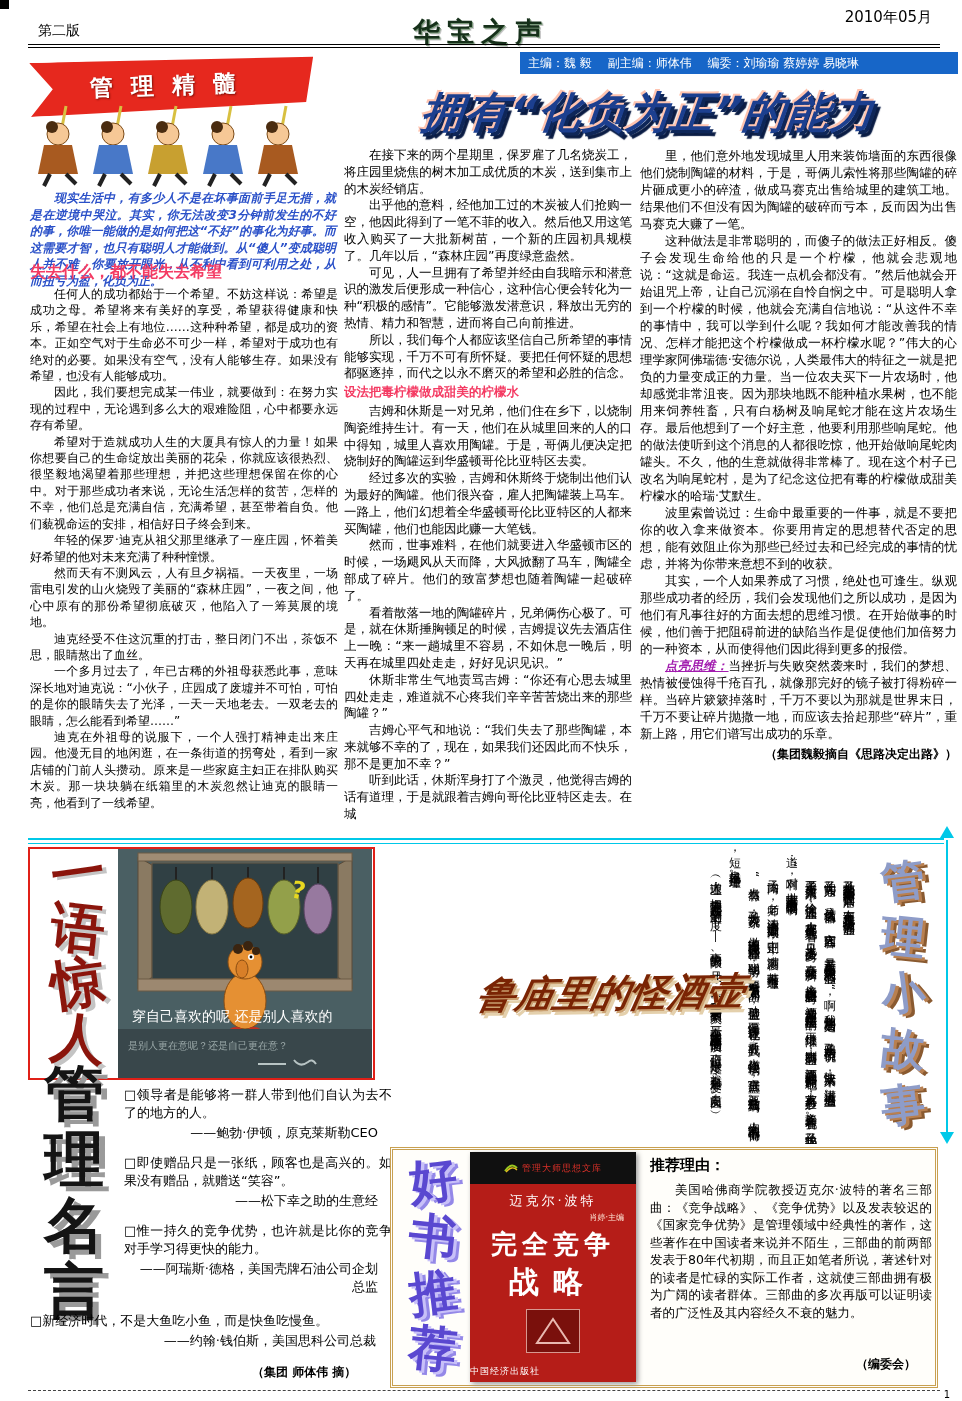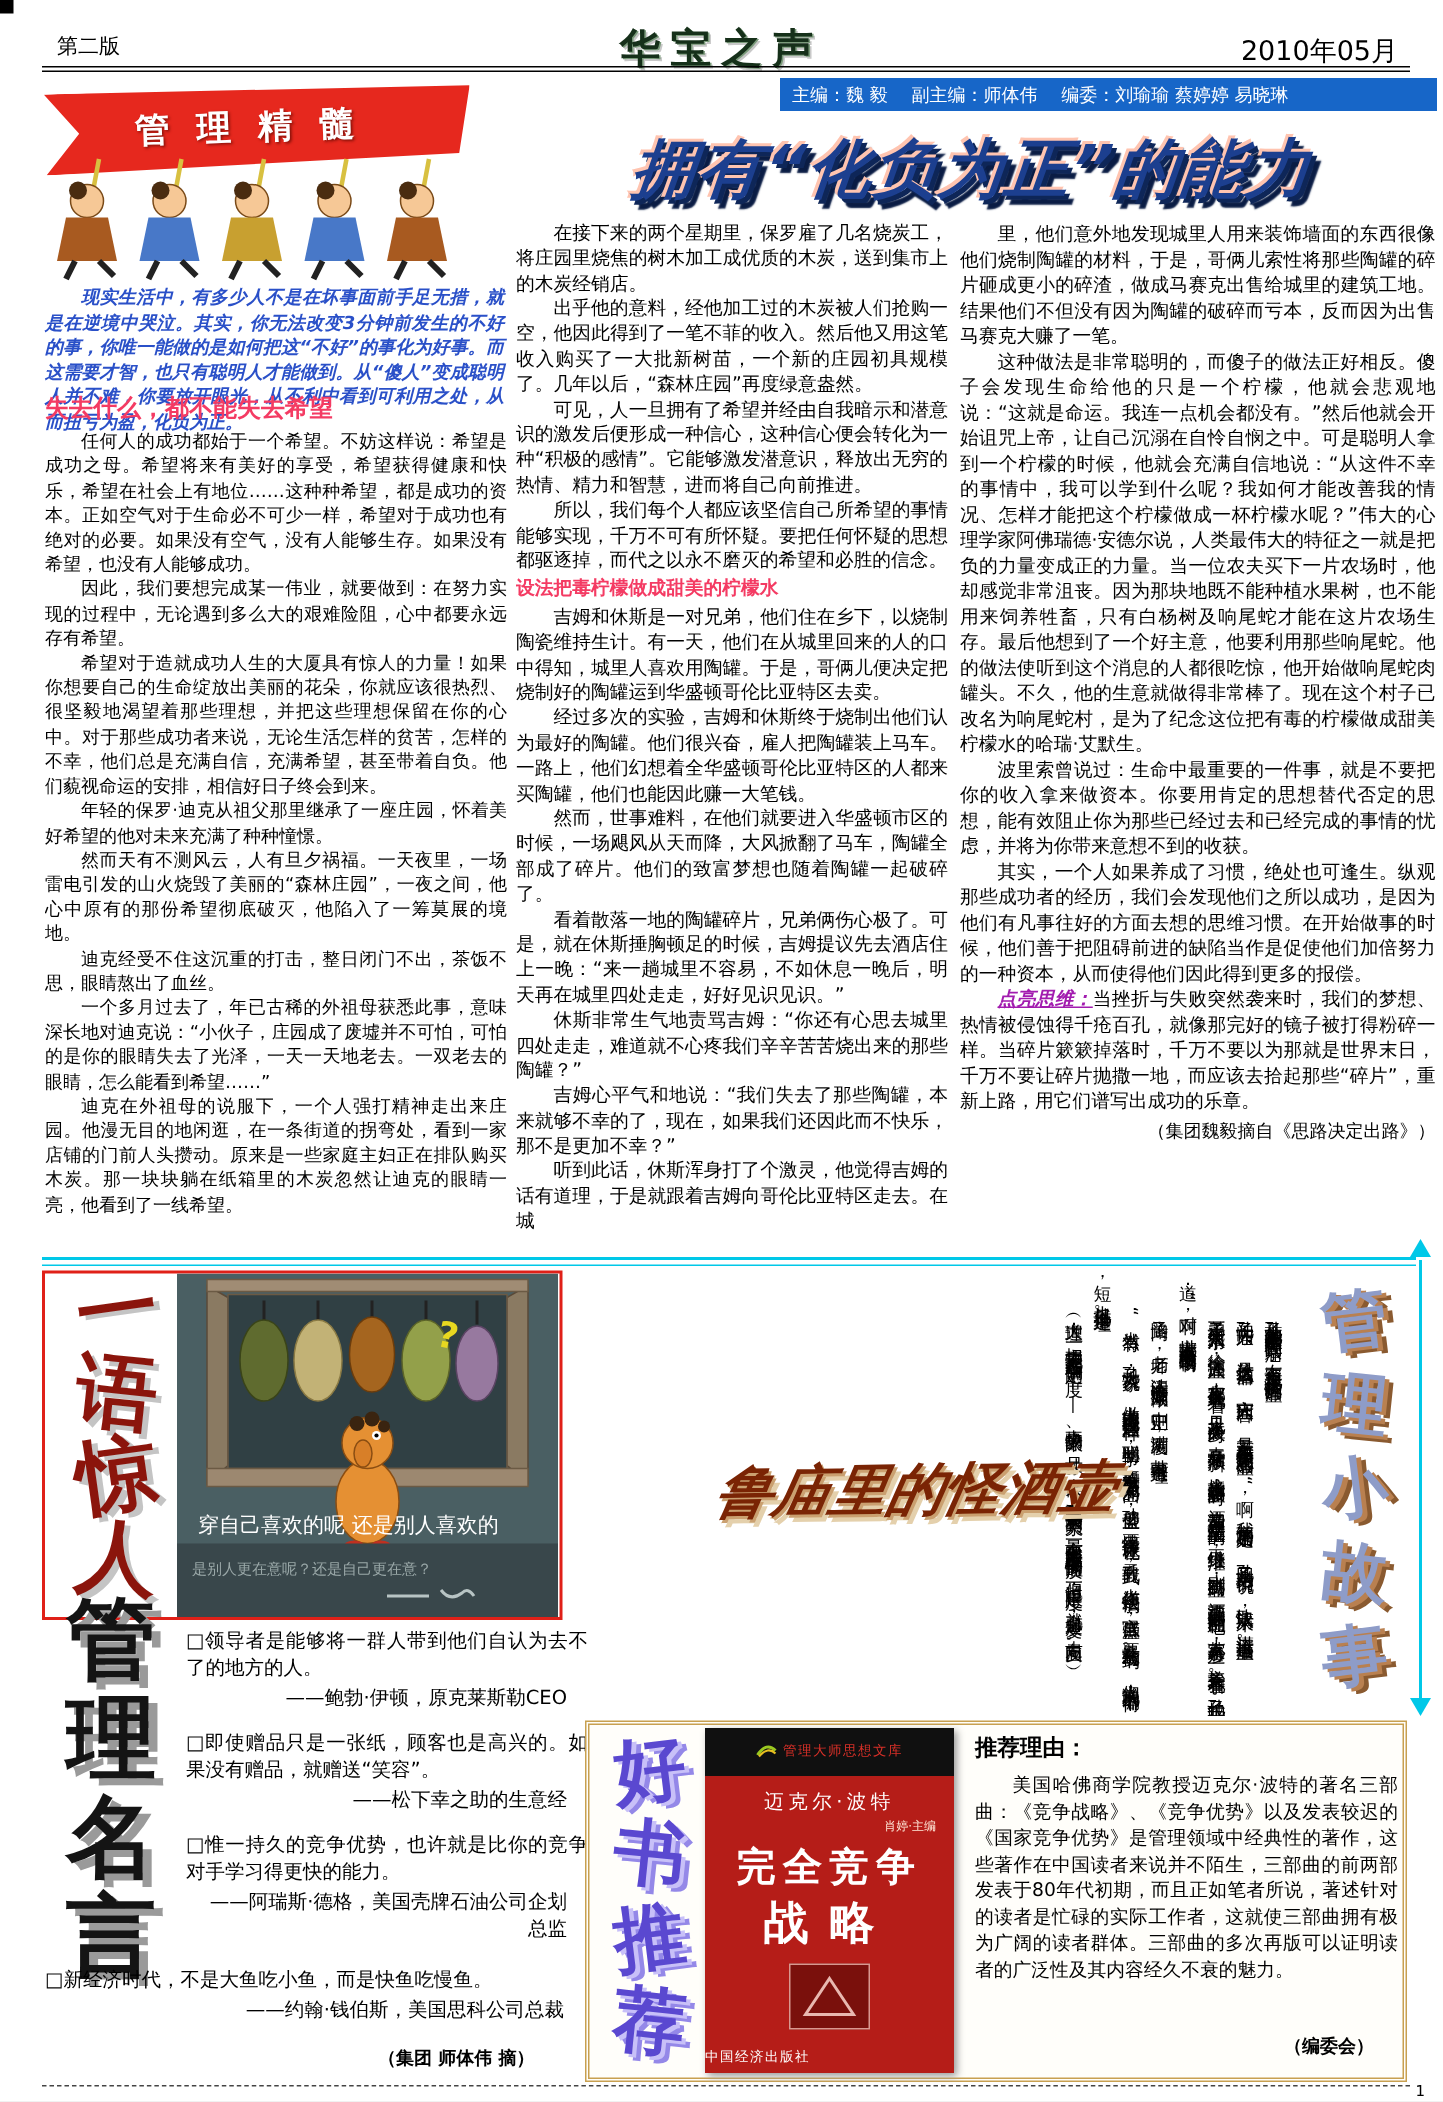--- a/index.html
+++ b/index.html
@@ -6,21 +6,21 @@
   #page{position:relative;width:962px;height:1401px;background:#fff;margin:0 auto;
         font-family:"DejaVu Sans",sans-serif;overflow:hidden;color:#000;}
   .abs{position:absolute;}
   p{margin:0;}
 
   
   .corner-mark{left:0;top:0;width:9px;height:9px;background:#000;}
   .hdr-left{left:38px;top:22px;font-size:14px;}
   .masthead{left:0;top:14px;width:100%;text-align:center;font-size:27px;font-weight:900;
             letter-spacing:7px;color:#16301a;text-shadow:1px 1px 0 #7a9a7a,2px 2px 0 #c8c8c8;}
-  .hdr-date{right:30px;top:22px;font-size:18px;}
+  .hdr-date{right:30px;top:8px;font-size:15px;}
   .hdr-rule{left:28px;top:44px;width:912px;border-top:4px double #000;}
   .editorial{left:520px;top:52px;width:438px;height:22px;background:#1766c8;color:#fff;
              font-size:12px;line-height:22px;padding-left:8px;box-sizing:border-box;white-space:nowrap;}
 
   
   .flag{left:30px;top:58px;width:284px;height:54px;background:#e6281e;transform:rotate(-2deg);
         clip-path:polygon(0 0,100% 7%,97% 90%,0 100%,8% 50%);}
   .flag-text{width:100%;text-align:center;color:#fff;font-weight:bold;font-size:23px;
              letter-spacing:18px;line-height:54px;text-shadow:1px 1px 2px #801008;}
   .marchers{left:36px;top:104px;}
@@ -35,21 +35,21 @@
   .main-title{left:338px;top:84px;width:620px;text-align:center;font-size:43px;font-weight:900;
               font-style:italic;letter-spacing:1px;color:#1c3f8f;transform:skewX(-6deg);
               text-shadow:-2px -2px 0 #ffc4b0,3px 3px 0 #0e2658,6px 6px 1px #0a1c44;}
   .colA{left:344px;top:147px;width:288px;height:690px;font-size:12.5px;line-height:16.8px;
         text-align:justify;overflow:hidden;}
   .colB{left:640px;top:147px;width:317px;height:690px;font-size:12.5px;line-height:17px;
         text-align:justify;overflow:hidden;}
   .colA p,.colB p{text-indent:2em;}
   .subhead-red{color:#f43b63;font-weight:bold;text-indent:0 !important;margin:2px 0;}
   .tip-label{color:#a21caf;font-weight:bold;font-style:italic;text-decoration:underline;}
-  .credit-line{text-align:right;font-weight:normal;font-size:12px;text-indent:0 !important;margin-top:4px;}
+  .credit-line{text-align:right;font-weight:bold;font-size:12px;text-indent:0 !important;margin-top:4px;}
 
   
   .cyan-h{left:28px;top:838px;width:916px;height:3px;border-top:2px solid #00c8e8;border-bottom:1px solid #00c8e8;}
   .cyan-v{left:946px;top:840px;height:296px;border-left:2px solid #00c8e8;}
   .cyan-arrow-up{left:940px;top:826px;width:0;height:0;border-left:7px solid transparent;
                  border-right:7px solid transparent;border-bottom:12px solid #00c8e8;}
   .cyan-arrow-dn{left:940px;top:1132px;width:0;height:0;border-left:7px solid transparent;
                  border-right:7px solid transparent;border-top:12px solid #00c8e8;}
 
   

